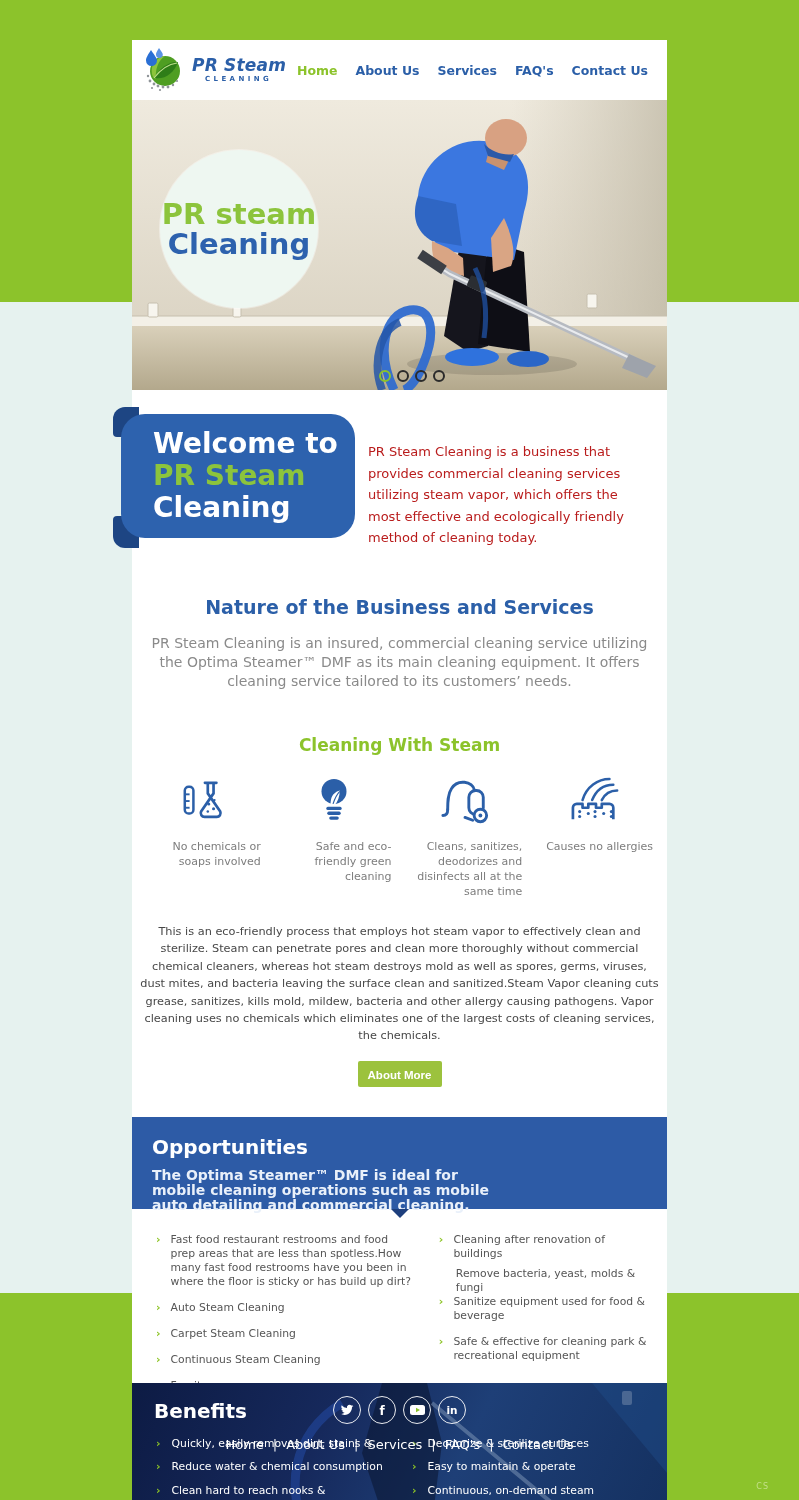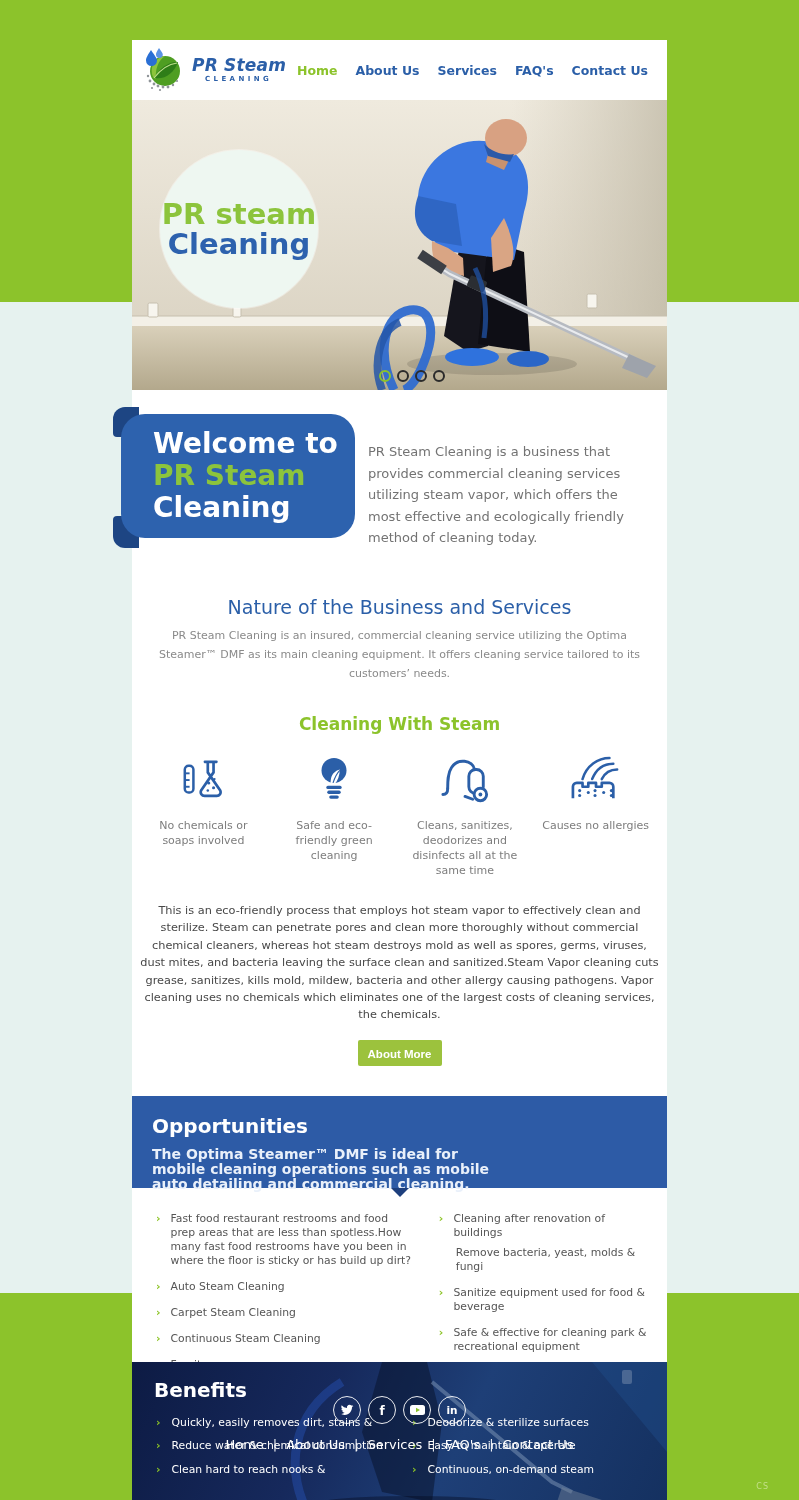--- a/index.html
+++ b/index.html
@@ -40,49 +40,49 @@
 
   
   .welcome{position:relative;height:170px;background:#fff;}
   .ribbon{position:absolute;left:-19px;top:24px;width:242px;height:124px;}
   .ribbon .fold-top{position:absolute;left:0;top:-7px;width:26px;height:30px;background:#1d4583;border-radius:12px 0 0 4px;}
   .ribbon .fold-bottom{position:absolute;left:0;bottom:-10px;width:26px;height:32px;background:#1d4583;border-radius:4px 0 0 12px;}
   .ribbon .body{position:absolute;left:8px;top:0;width:234px;height:124px;background:#2d62ae;border-radius:24px;}
   .ribbon .rtext{position:absolute;left:40px;top:14px;line-height:32px;font-weight:bold;font-size:28px;}
   .rl-white{color:#ffffff;display:block;}
   .rl-green{color:#8cc43c;display:block;}
-  .welcome-p{position:absolute;left:236px;top:38px;width:272px;font-size:13px;line-height:21.5px;color:#737373;}
+  .welcome-p{position:absolute;left:236px;top:38px;width:272px;font-size:13px;line-height:21.5px;color:#b91c1c;}
 
   
   .nature{padding-top:36px;text-align:center;}
-  .h-blue{font-size:19px;font-weight:normal;color:#2b5fa8;margin:0;}
-  .nature p{width:508px;margin:8px auto 0;font-size:11px;line-height:19px;color:#8a8a8a;}
-
-  
-  .steam-title{margin-top:31px;text-align:center;font-size:17px;font-weight:bold;color:#8cc32b;}
+  .h-blue{font-size:19px;font-weight:bold;color:#2b5fa8;margin:0;}
+  .nature p{width:508px;margin:16px auto 0;font-size:14px;line-height:19px;color:#8a8a8a;}
+
+  
+  .steam-title{margin-top:44px;text-align:center;font-size:17px;font-weight:bold;color:#8cc32b;}
   .features{display:flex;padding:20px 6px 0;}
-  .feature{flex:1;text-align:center;padding:0 8px;}
+  .feature{flex:1;text-align:right;padding:0 8px;}
   .feature .ficon{height:52px;display:flex;align-items:flex-end;justify-content:center;}
   .feature .fcap{margin-top:12px;font-size:11px;line-height:15px;color:#7d7d7d;}
   .steam-body{margin:24px 8px 0;font-size:11.3px;line-height:17.4px;color:#474747;text-align:center;}
   .read-more{display:block;margin:16px auto 0;width:84px;height:26px;line-height:26px;text-align:center;
     background:#9cc23d;color:#fff;font-size:11.5px;font-weight:bold;border:none;border-radius:2px;cursor:pointer;}
 
   
   .opp-head{margin-top:30px;background:#2d5ba6;height:92px;color:#fff;position:relative;padding:0;}
   .opp-head h2{margin:0;padding:18px 0 0 20px;font-size:20px;font-weight:bold;}
   .opp-sub{padding:9px 0 0 20px;width:340px;font-size:14px;font-weight:bold;line-height:15px;color:#e9f0fa;}
   .opp-arrow{position:absolute;left:50%;bottom:-9px;margin-left:-9px;width:0;height:0;
     border-left:9px solid transparent;border-right:9px solid transparent;border-top:9px solid #1d3f7d;}
   .opp-lists{display:flex;padding:24px 14px 0 24px;height:150px;}
   .opp-col-left{width:272px;}
   .opp-col-right{width:225px;margin-left:24px;}
   .li-row{display:flex;margin-bottom:12px;font-size:10.8px;line-height:14px;color:#555;}
   .li-row .b{color:#8cc425;font-weight:bold;font-size:11px;margin-right:10px;line-height:14px;}
-  .li-sub{margin:-6px 0 12px 17px;font-size:10.8px;line-height:14px;color:#555;}
+  .li-sub{margin:-6px 0 0 17px;font-size:10.8px;line-height:14px;color:#555;}
   .gap-top{margin-top:22px;}
 
   
   .benefits{position:relative;height:158px;overflow:hidden;color:#fff;
     background:linear-gradient(115deg,#0d1b44 0%,#16295c 35%,#1e3f77 60%,#14305f 100%);}
   .benefits svg.bdecor{position:absolute;left:0;top:0;}
   .benefits h2{position:relative;margin:0;padding:16px 0 0 22px;font-size:20px;font-weight:bold;}
   .ben-lists{position:relative;display:flex;padding:14px 0 0 24px;}
   .ben-col-left{width:250px;}
   .ben-col-right{width:230px;margin-left:6px;}

